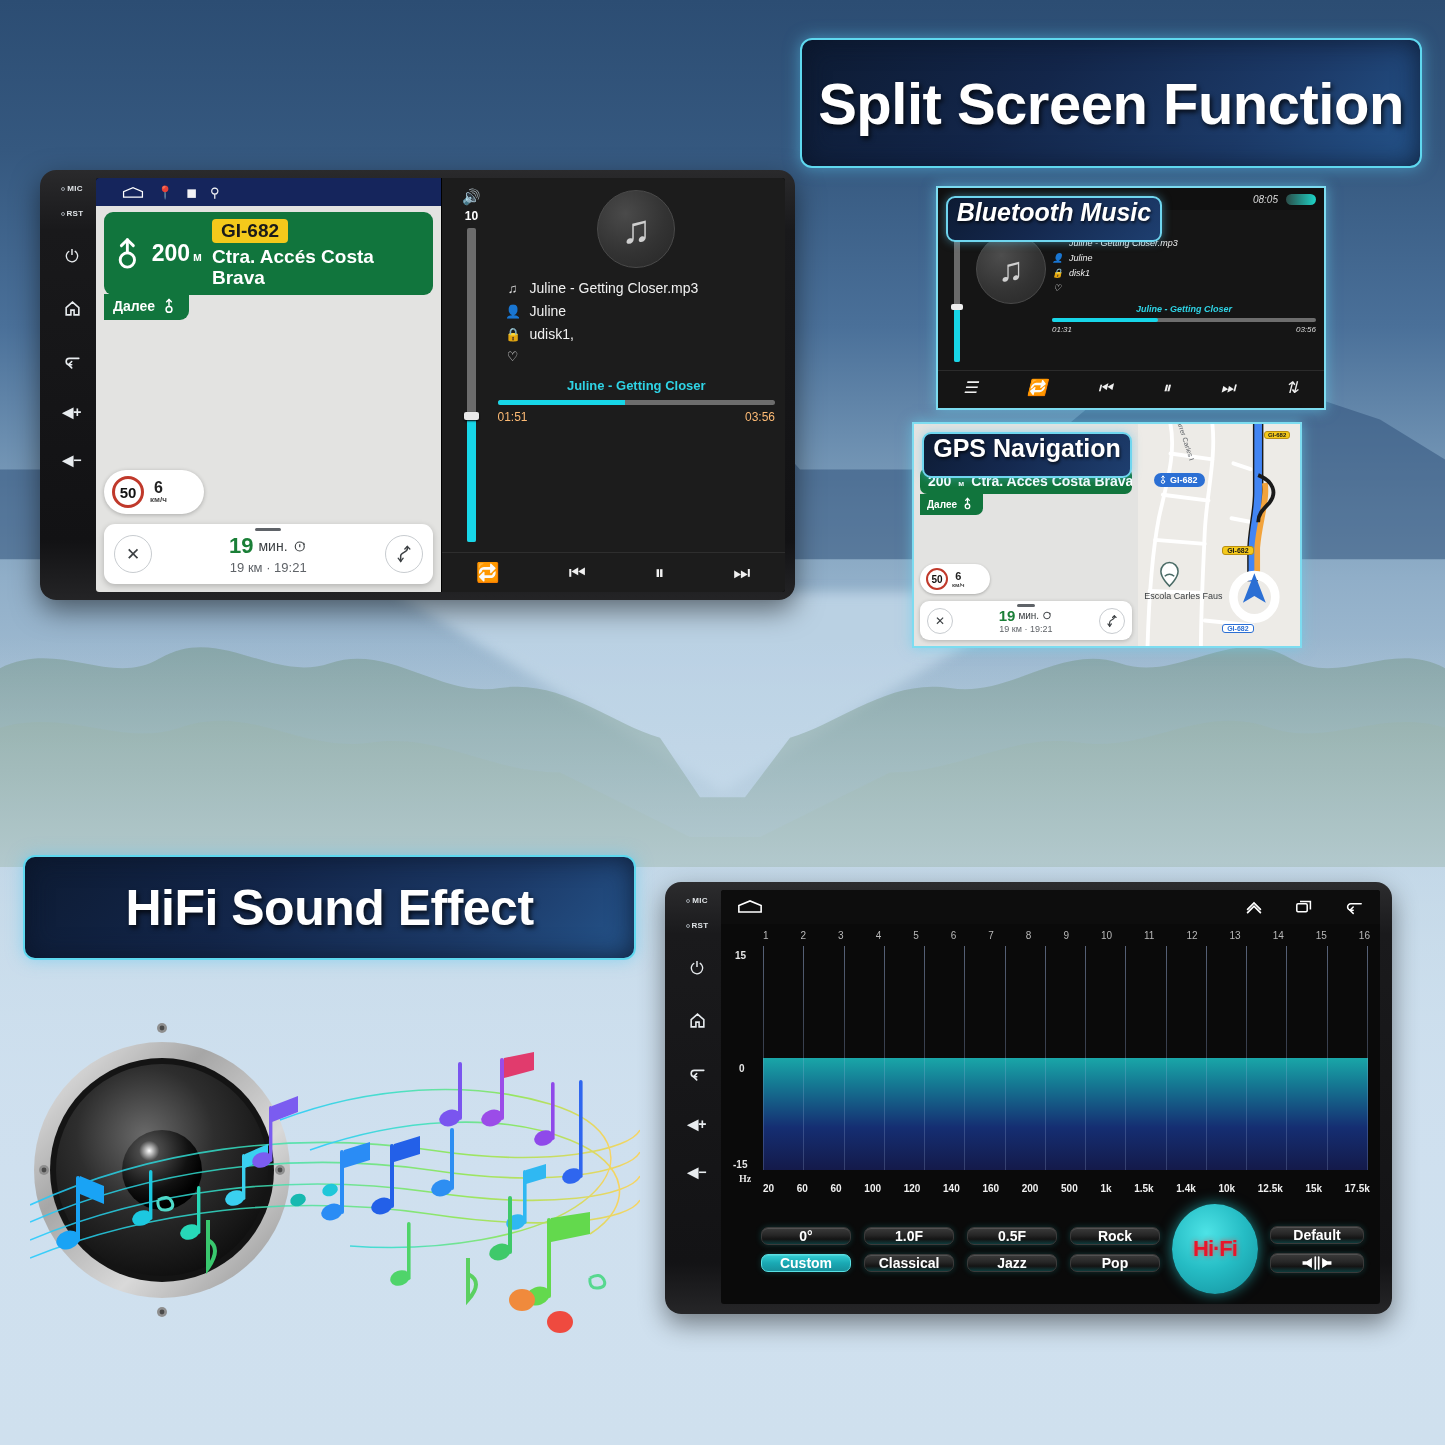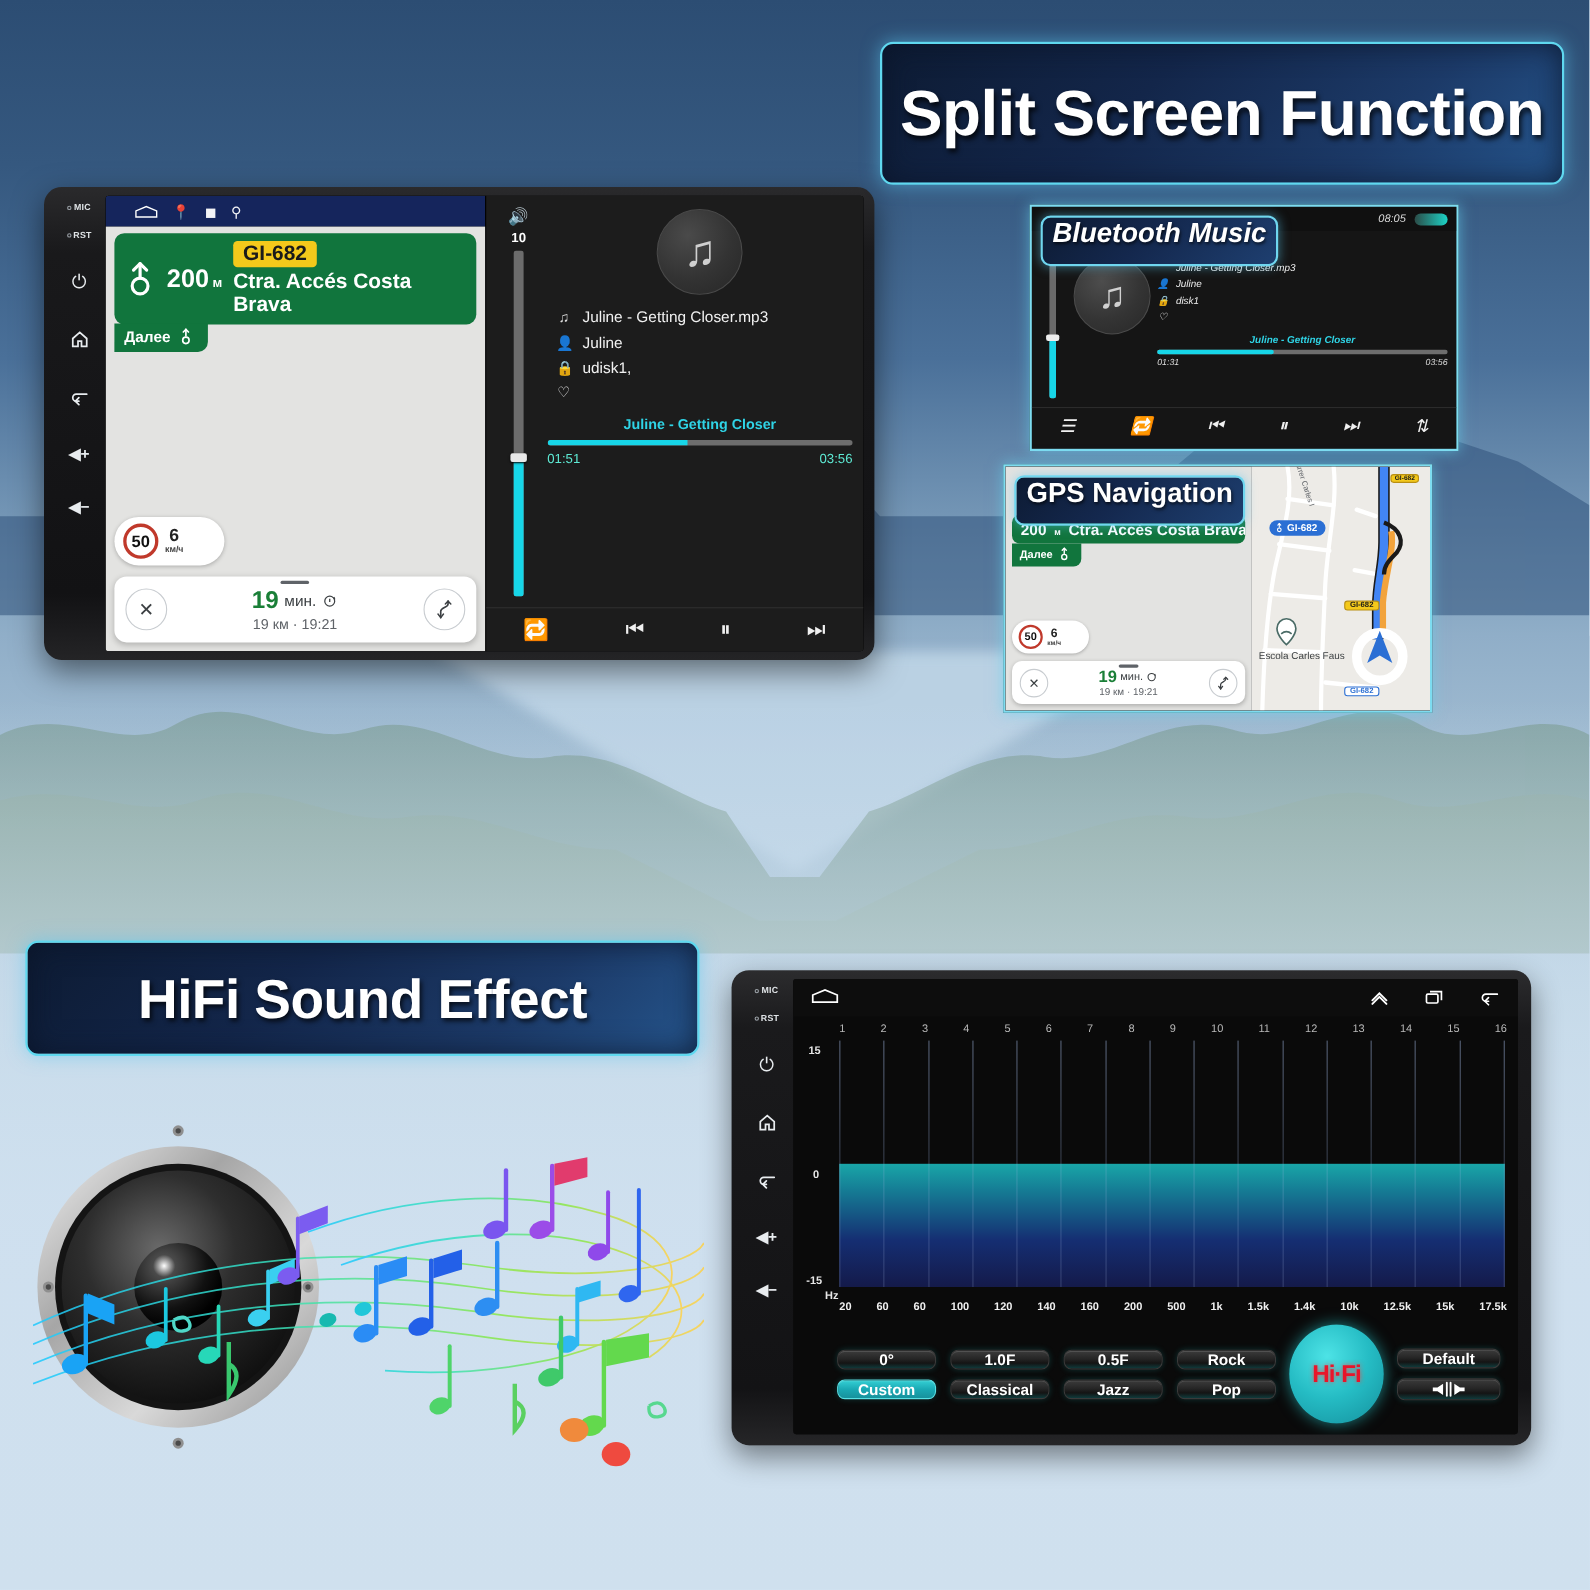--- a/index.html
+++ b/index.html
@@ -178,21 +178,21 @@
     border:1px solid #4a4a4a; display:flex; align-items:center; justify-content:center;
     font-size:40px; color:#cfcfcf; margin-top:2px;
   }
   .track-lines { align-self:flex-start; margin-left:8px; margin-top:12px; display:flex; flex-direction:column; gap:7px; }
   .trk-row { display:flex; align-items:center; gap:10px; color:#f1f1f1; font-size:14px; }
   .trk-row .ic { width:14px; text-align:center; font-size:13px; color:#ddd; }
   .mus-title { color:#2fd4e6; font-size:13px; font-weight:bold; margin-top:14px; }
   .prog-wrap { width:100%; padding:0 0 0 0; margin-top:7px; }
   .prog-bar { height:5px; border-radius:3px; background:#6d6d6d; position:relative; overflow:hidden; }
   .prog-fill { position:absolute; left:0; top:0; height:100%; width:46%; background:#17d6e8; }
-  .prog-times { display:flex; justify-content:space-between; color:#5eead4; font-size:12px; margin-top:5px;text-align:center; }
+  .prog-times { display:flex; justify-content:space-between; color:#fdba74; font-size:12px; margin-top:5px;text-align:center; }
   .mus-controls {
     height:40px; flex:0 0 40px; border-top:1px solid #2e2e2e;
     display:flex; align-items:center; justify-content:space-around;
     color:#f0f0f0; font-size:19px; margin-top:6px;
   }
 
   
   .mini {
     position:absolute; z-index:22; border:2px solid #7ddcf0;
     box-shadow:0 0 12px rgba(100,210,240,.6);
@@ -288,21 +288,21 @@
   .eq-navbar .right { display:flex; gap:30px; font-size:20px; }
   .eq-chart { flex:1; position:relative; padding:8px 10px 2px 42px; }
   .eq-bandnums {
     position:absolute; left:42px; right:10px; top:6px; display:flex;
     justify-content:space-between; color:#b9b9b9; font-size:10px;
   }
   .eq-ylabels { position:absolute; left:8px; top:0; bottom:0; width:32px; color:#e6e6e6; font-size:10px; font-weight:bold; }
   .eq-y15 { position:absolute; top:26px; left:6px; }
   .eq-y0 { position:absolute; top:50.5%; left:10px; }
   .eq-ym15 { position:absolute; bottom:30px; left:4px; }
-  .eq-yhz { position:absolute; bottom:16px; left:21px; font-weight:bold; }
+  .eq-yhz { position:absolute; bottom:16px; left:10px; font-weight:bold;font-family:Liberation Serif, serif; }
   .eq-plot { position:absolute; left:42px; right:12px; top:22px; bottom:30px; }
   .eq-ticks { position:absolute; inset:0; display:flex; justify-content:space-between; }
   .eq-ticks i { display:block; width:1px; background:linear-gradient(180deg,rgba(150,170,210,.55),rgba(90,110,160,.1)); }
   .eq-area {
     position:absolute; left:0; right:0; top:50%; bottom:0;
     background:linear-gradient(180deg,#19a6a8 0%,#157b94 22%,#152e72 62%,#141a4a 100%);
   }
   .eq-area-ticks { position:absolute; inset:0; display:flex; justify-content:space-between; opacity:.45; }
   .eq-area-ticks i { display:block; width:1px; background:rgba(170,190,230,.5); }
   .eq-freqs {

